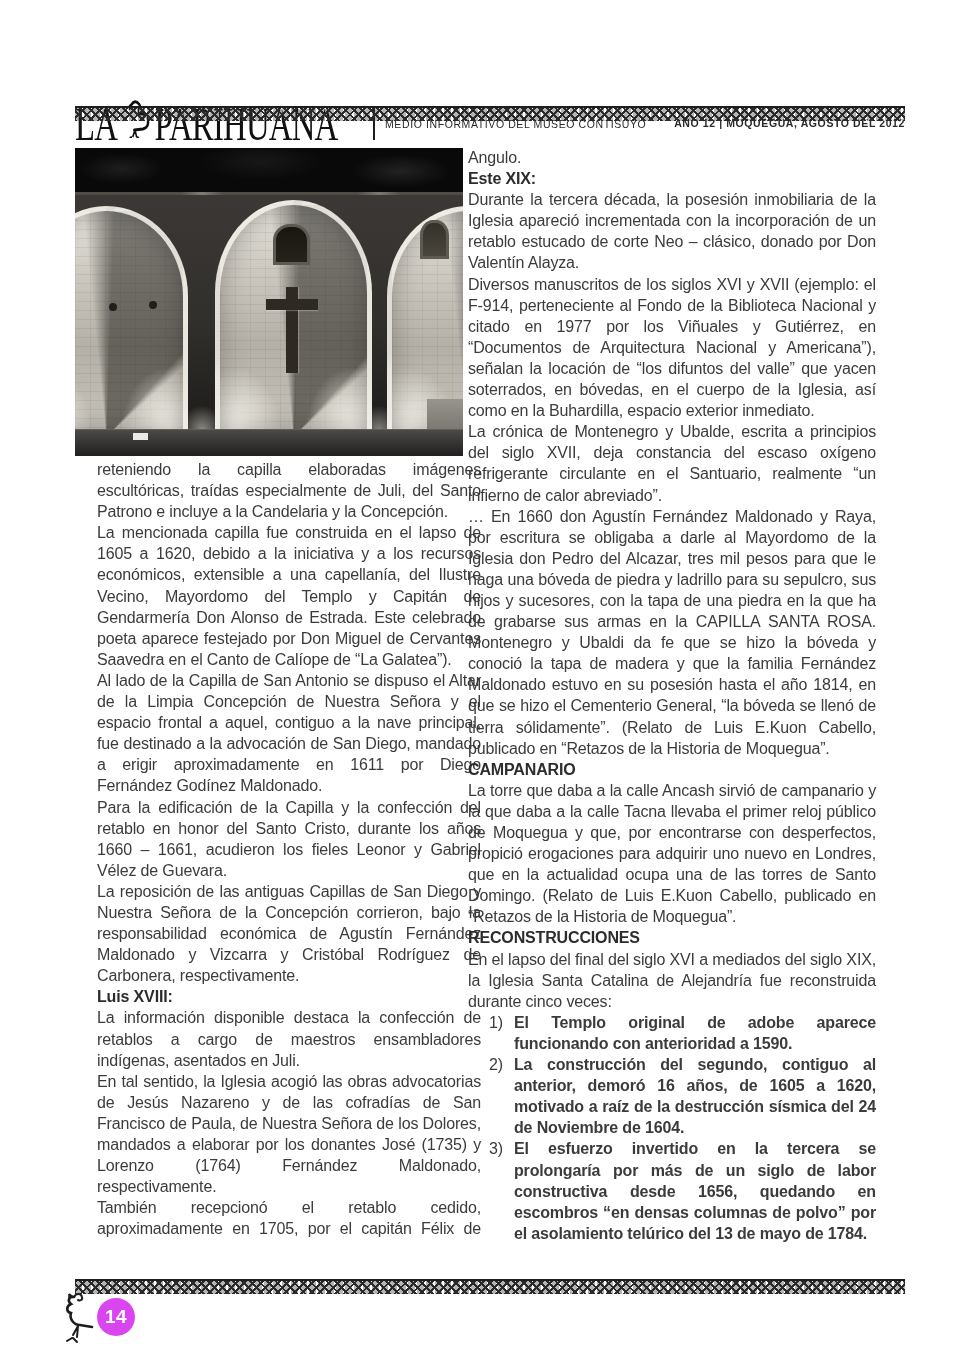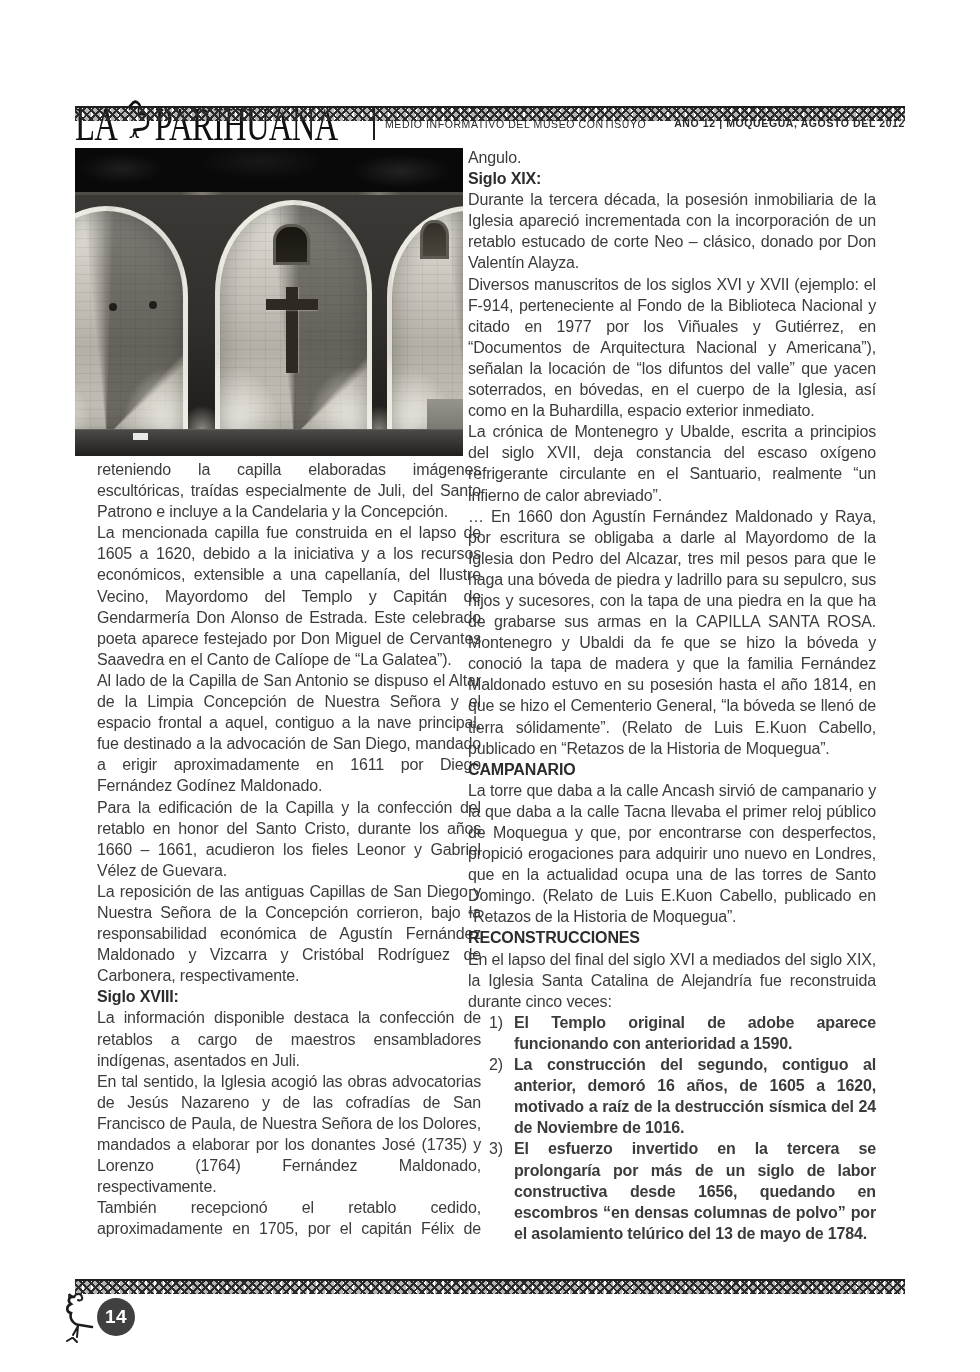--- a/index.html
+++ b/index.html
@@ -68,21 +68,21 @@
   .h{font-weight:bold;color:#2c2c2c;}
   #left-col{left:97px;top:459px;width:384px;}
   #right-col{left:468px;top:147px;width:408px;}
   .ind{margin-left:21px;}
   .li{display:flex;margin-left:21px;}
   .li .num{flex:none;width:25px;}
   .li .txt{flex:1;text-align:justify;font-weight:bold;}
   .stretch{text-align-last:justify;}
   
   .page-badge{position:absolute;left:97px;top:1298px;width:38px;height:38px;border-radius:50%;
-    background:#404040;color:#fff;display:flex;align-items:center;justify-content:center;
+    background:#d946ef;color:#fff;display:flex;align-items:center;justify-content:center;
     font-size:19px;font-weight:bold;letter-spacing:.5px;}
   .footer-bird{position:absolute;left:58px;top:1288px;}
 </style>
 </head>
 <body>
 
 <div class="header">
   <div class="logo">
     <span class="word">LA</span>
     <span class="bird">
@@ -117,44 +117,44 @@
   <div class="ledge"></div>
   <div class="blip"></div>
 </div>
 
 <div class="col" id="left-col">
   <p>reteniendo la capilla elaboradas imágenes escultóricas, traídas especialmente de Juli, del Santo Patrono e incluye a la Candelaria y la Concepción.</p>
   <p>La mencionada capilla fue construida en el lapso de 1605 a 1620, debido a la iniciativa y a los recursos económicos, extensible a una capellanía, del Ilustre Vecino, Mayordomo del Templo y Capitán de Gendarmería Don Alonso de Estrada. Este celebrado poeta aparece festejado por Don Miguel de Cervantes Saavedra en el Canto de Calíope de “La Galatea”).</p>
   <p>Al lado de la Capilla de San Antonio se dispuso el Altar de la Limpia Concepción de Nuestra Señora y el espacio frontal a aquel, contiguo a la nave principal, fue destinado a la advocación de San Diego, mandado a erigir aproximadamente en 1611 por Diego Fernández Godínez Maldonado.</p>
   <p>Para la edificación de la Capilla y la confección del retablo en honor del Santo Cristo, durante los años 1660 – 1661, acudieron los fieles Leonor y Gabriel Vélez de Guevara.</p>
   <p>La reposición de las antiguas Capillas de San Diego y Nuestra Señora de la Concepción corrieron, bajo la responsabilidad económica de Agustín Fernández Maldonado y Vizcarra y Cristóbal Rodríguez de Carbonera, respectivamente.</p>
-  <p class="h">Siglo XVIII:</p>
+  <p class="h">Luis XVIII:</p>
   <p>La información disponible destaca la confección de retablos a cargo de maestros ensambladores indígenas, asentados en Juli.</p>
   <p>En tal sentido, la Iglesia acogió las obras advocatorias de Jesús Nazareno y de las cofradías de San Francisco de Paula, de Nuestra Señora de los Dolores, mandados a elaborar por los donantes José (1735) y Lorenzo (1764) Fernández Maldonado, respectivamente.</p>
   <p class="stretch">También recepcionó el retablo cedido, aproximadamente en 1705, por el capitán Félix de</p>
 </div>
 
 <div class="col" id="right-col">
   <p class="ind">Angulo.</p>
-  <p class="ind h">Siglo XIX:</p>
+  <p class="ind h">Este XIX:</p>
   <p class="ind">Durante la tercera década, la posesión inmobiliaria de la Iglesia apareció incrementada con la incorporación de un retablo estucado de corte Neo – clásico, donado por Don Valentín Alayza.</p>
   <p>Diversos manuscritos de los siglos XVI y XVII (ejemplo: el F-914, perteneciente al Fondo de la Biblioteca Nacional y citado en 1977 por los Viñuales y Gutiérrez, en “Documentos de Arquitectura Nacional y Americana”), señalan la locación de “los difuntos del valle” que yacen soterrados, en bóvedas, en el cuerpo de la Iglesia, así como en la Buhardilla, espacio exterior inmediato.</p>
   <p>La crónica de Montenegro y Ubalde, escrita a principios del siglo XVII, deja constancia del escaso oxígeno refrigerante circulante en el Santuario, realmente “un infierno de calor abreviado”.</p>
   <p>…  En 1660 don Agustín Fernández Maldonado y Raya, por escritura se obligaba a darle al Mayordomo de la Iglesia don Pedro del Alcazar, tres mil pesos para que le haga una bóveda de piedra y ladrillo para su sepulcro, sus hijos y sucesores, con la tapa de una piedra en la que ha de grabarse sus armas en la CAPILLA SANTA ROSA. Montenegro y Ubaldi da fe que se hizo la bóveda y conoció la tapa de madera y que la familia Fernández Maldonado estuvo en su posesión hasta el año 1814, en que se hizo el Cementerio General, “la bóveda se llenó de tierra sólidamente”. (Relato de Luis E.Kuon Cabello, publicado en “Retazos de la Historia de Moquegua”.</p>
   <p class="h">CAMPANARIO</p>
   <p>La torre que daba a la calle Ancash sirvió de campanario y la que daba a la calle Tacna llevaba el primer reloj público de Moquegua y que, por encontrarse con desperfectos, propició erogaciones para adquirir uno nuevo en Londres, que en la actualidad ocupa una de las torres de Santo Domingo. (Relato de Luis E.Kuon Cabello, publicado en “Retazos de la Historia de Moquegua”.</p>
   <p class="h">RECONSTRUCCIONES</p>
   <p>En el lapso del final del siglo XVI a mediados del siglo XIX, la Iglesia Santa Catalina de Alejandría fue reconstruida durante cinco veces:</p>
   <div class="li">
     <span class="num">1)</span>
     <span class="txt">El Templo original de adobe aparece funcionando con anterioridad a 1590.</span>
   </div>
   <div class="li">
     <span class="num">2)</span>
-    <span class="txt">La construcción del segundo, contiguo al anterior, demoró 16 años, de 1605 a 1620, motivado a raíz de la destrucción sísmica del 24 de Noviembre de 1016.</span>
+    <span class="txt">La construcción del segundo, contiguo al anterior, demoró 16 años, de 1605 a 1620, motivado a raíz de la destrucción sísmica del 24 de Noviembre de 1604.</span>
   </div>
   <div class="li">
     <span class="num">3)</span>
     <span class="txt">El esfuerzo invertido en la tercera se prolongaría por más de un siglo de labor constructiva desde 1656, quedando en escombros “en densas columnas de polvo” por el asolamiento telúrico del 13 de mayo de 1784.</span>
   </div>
 </div>
 
 <div class="band bottom"></div>
 <span class="footer-bird">
   <svg width="54" height="56" viewBox="0 0 54 56">

